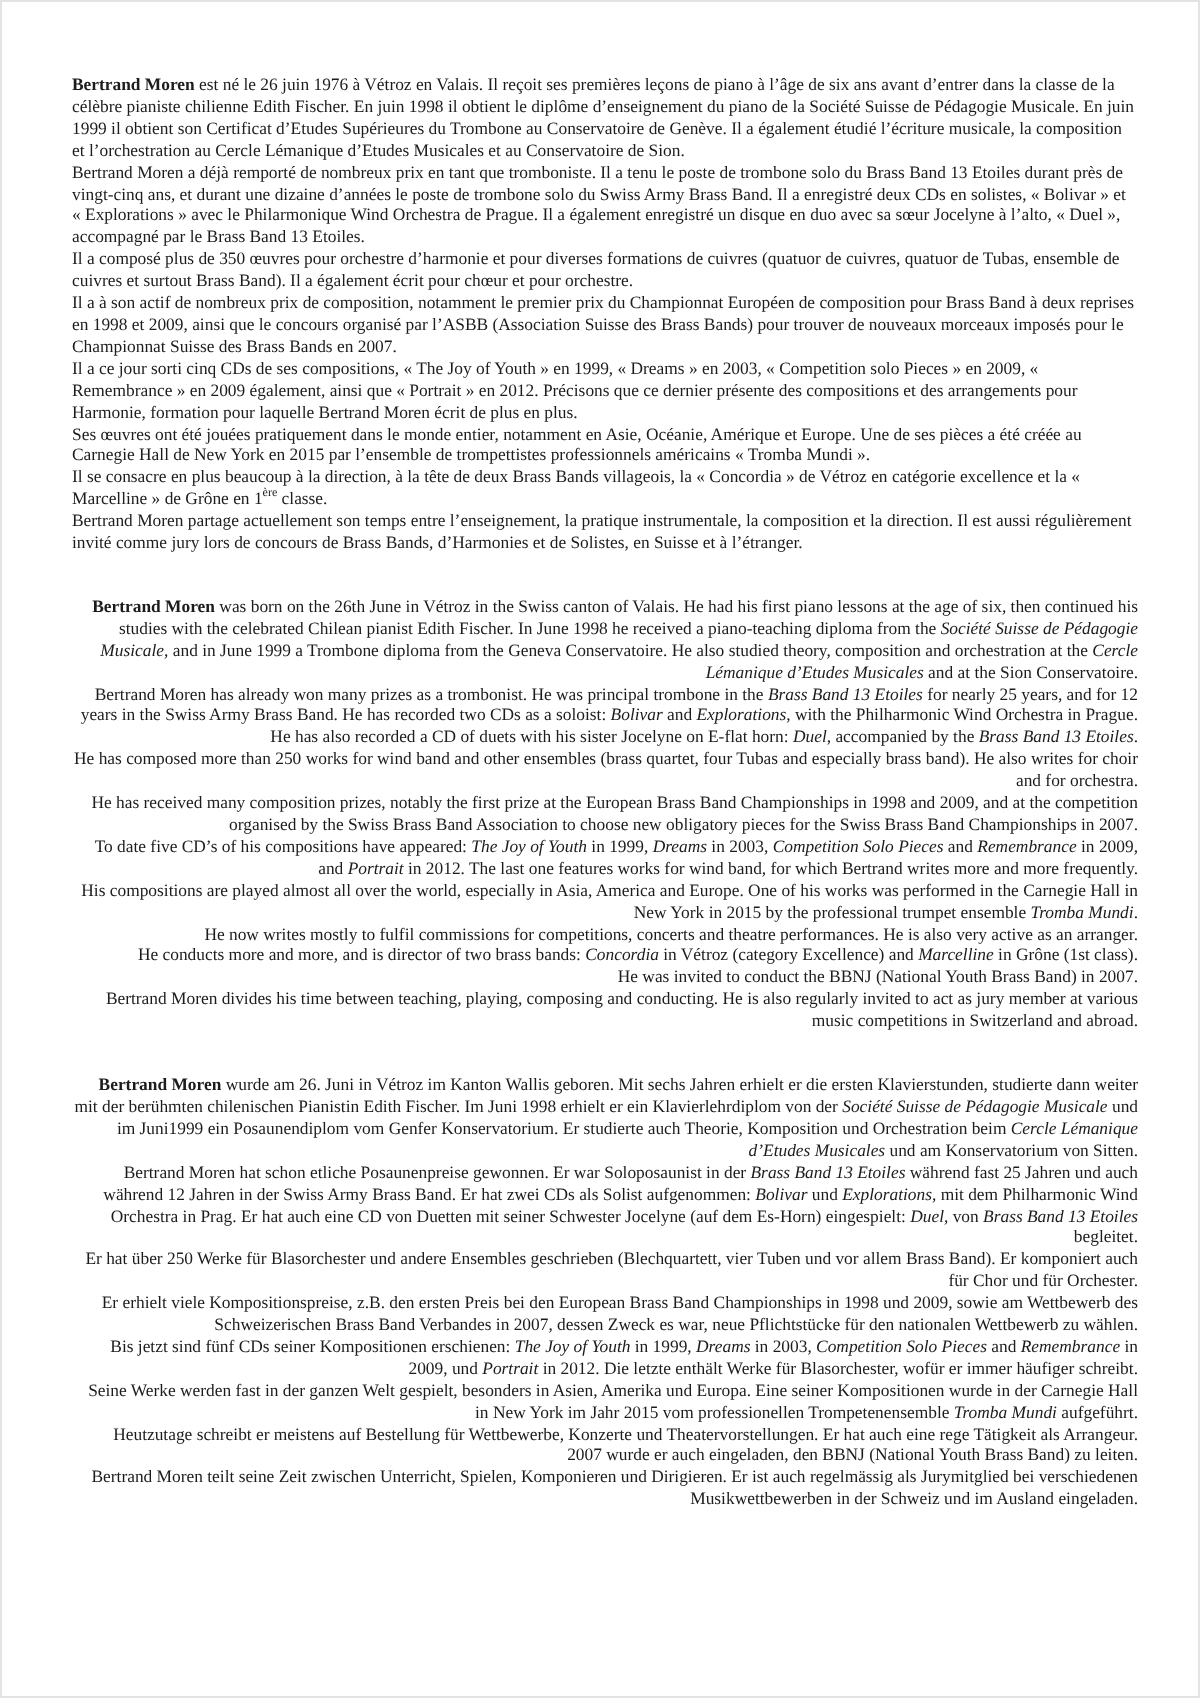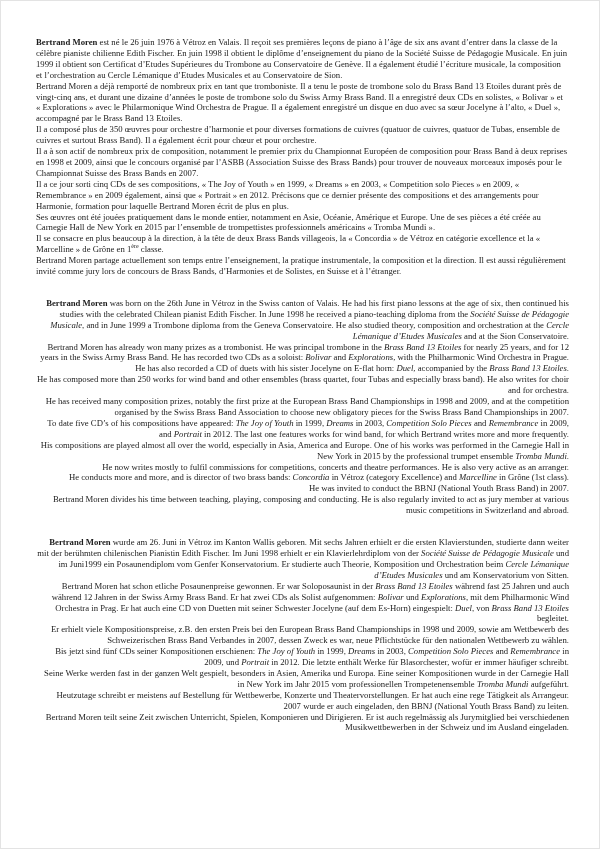--- a/index.html
+++ b/index.html
@@ -49,20 +49,21 @@
         <p class="para"><span class="run">To date five CD’s of his compositions have appeared: </span><span class="run i">The Joy of Youth</span><span class="run"> in 1999, </span><span class="run i">Dreams</span><span class="run"> in 2003, </span><span class="run i">Competition Solo Pieces</span><span class="run"> and </span><span class="run i">Remembrance</span><span class="run"> in 2009, and </span><span class="run i">Portrait</span><span class="run"> in 2012. The last one features works for wind band, for which Bertrand writes more and more frequently.</span></p>
         <p class="para"><span class="run">His compositions are played almost all over the world, especially in Asia, America and Europe. One of his works was performed in the Carnegie Hall in New York in 2015 by the professional trumpet ensemble </span><span class="run i">Tromba Mundi</span><span class="run">.</span></p>
         <p class="para"><span class="run">He now writes mostly to fulfil commissions for competitions, concerts and theatre performances. He is also very active as an arranger.</span></p>
         <p class="para"><span class="run">He conducts more and more, and is director of two brass bands: </span><span class="run i">Concordia</span><span class="run"> in Vétroz (category Excellence) and </span><span class="run i">Marcelline</span><span class="run"> in Grône (1st class).</span></p>
         <p class="para"><span class="run">He was invited to conduct the BBNJ (National Youth Brass Band) in 2007.</span></p>
         <p class="para"><span class="run">Bertrand Moren divides his time between teaching, playing, composing and conducting. He is also regularly invited to act as jury member at various music competitions in Switzerland and abroad.</span></p>
       </div>
       <div class="section">
         <p class="para"><span class="run b">Bertrand Moren</span><span class="run"> wurde am 26. Juni in Vétroz im Kanton Wallis geboren. Mit sechs Jahren erhielt er die ersten Klavierstunden, studierte dann weiter mit der berühmten chilenischen Pianistin Edith Fischer. Im Juni 1998 erhielt er ein Klavierlehrdiplom von der </span><span class="run i">Société Suisse de Pédagogie Musicale</span><span class="run"> und im Juni1999 ein Posaunendiplom vom Genfer Konservatorium. Er studierte auch Theorie, Komposition und Orchestration beim </span><span class="run i">Cercle Lémanique d’Etudes Musicales</span><span class="run"> und am Konservatorium von Sitten.</span></p>
         <p class="para"><span class="run">Bertrand Moren hat schon etliche Posaunenpreise gewonnen. Er war Soloposaunist in der </span><span class="run i">Brass Band 13 Etoiles</span><span class="run"> während fast 25 Jahren und auch während 12 Jahren in der Swiss Army Brass Band. Er hat zwei CDs als Solist aufgenommen: </span><span class="run i">Bolivar</span><span class="run"> und </span><span class="run i">Explorations</span><span class="run">, mit dem Philharmonic Wind Orchestra in Prag. Er hat auch eine CD von Duetten mit seiner Schwester Jocelyne (auf dem Es-Horn) eingespielt: </span><span class="run i">Duel</span><span class="run">, von </span><span class="run i">Brass Band 13 Etoiles</span><span class="run"> begleitet.</span></p>
+        <p class="para"><span class="run">Er hat über 250 Werke für Blasorchester und andere Ensembles geschrieben (Blechquartett, vier Tuben und vor allem Brass Band). Er komponiert auch für Chor und für Orchester.</span></p>
         <p class="para"><span class="run">Er erhielt viele Kompositionspreise, z.B. den ersten Preis bei den European Brass Band Championships in 1998 und 2009, sowie am Wettbewerb des Schweizerischen Brass Band Verbandes in 2007, dessen Zweck es war, neue Pflichtstücke für den nationalen Wettbewerb zu wählen.</span></p>
         <p class="para"><span class="run">Bis jetzt sind fünf CDs seiner Kompositionen erschienen: </span><span class="run i">The Joy of Youth</span><span class="run"> in 1999, </span><span class="run i">Dreams</span><span class="run"> in 2003, </span><span class="run i">Competition Solo Pieces</span><span class="run"> and </span><span class="run i">Remembrance</span><span class="run"> in 2009, und </span><span class="run i">Portrait</span><span class="run"> in 2012. Die letzte enthält Werke für Blasorchester, wofür er immer häufiger schreibt.</span></p>
         <p class="para"><span class="run">Seine Werke werden fast in der ganzen Welt gespielt, besonders in Asien, Amerika und Europa. Eine seiner Kompositionen wurde in der Carnegie Hall in New York im Jahr 2015 vom professionellen Trompetenensemble </span><span class="run i">Tromba Mundi</span><span class="run"> aufgeführt.</span></p>
         <p class="para"><span class="run">Heutzutage schreibt er meistens auf Bestellung für Wettbewerbe, Konzerte und Theatervorstellungen. Er hat auch eine rege Tätigkeit als Arrangeur.</span></p>
         <p class="para"><span class="run">2007 wurde er auch eingeladen, den BBNJ (National Youth Brass Band) zu leiten.</span></p>
         <p class="para"><span class="run">Bertrand Moren teilt seine Zeit zwischen Unterricht, Spielen, Komponieren und Dirigieren. Er ist auch regelmässig als Jurymitglied bei verschiedenen Musikwettbewerben in der Schweiz und im Ausland eingeladen.</span></p>
       </div>
     </div>
 </div>
 

